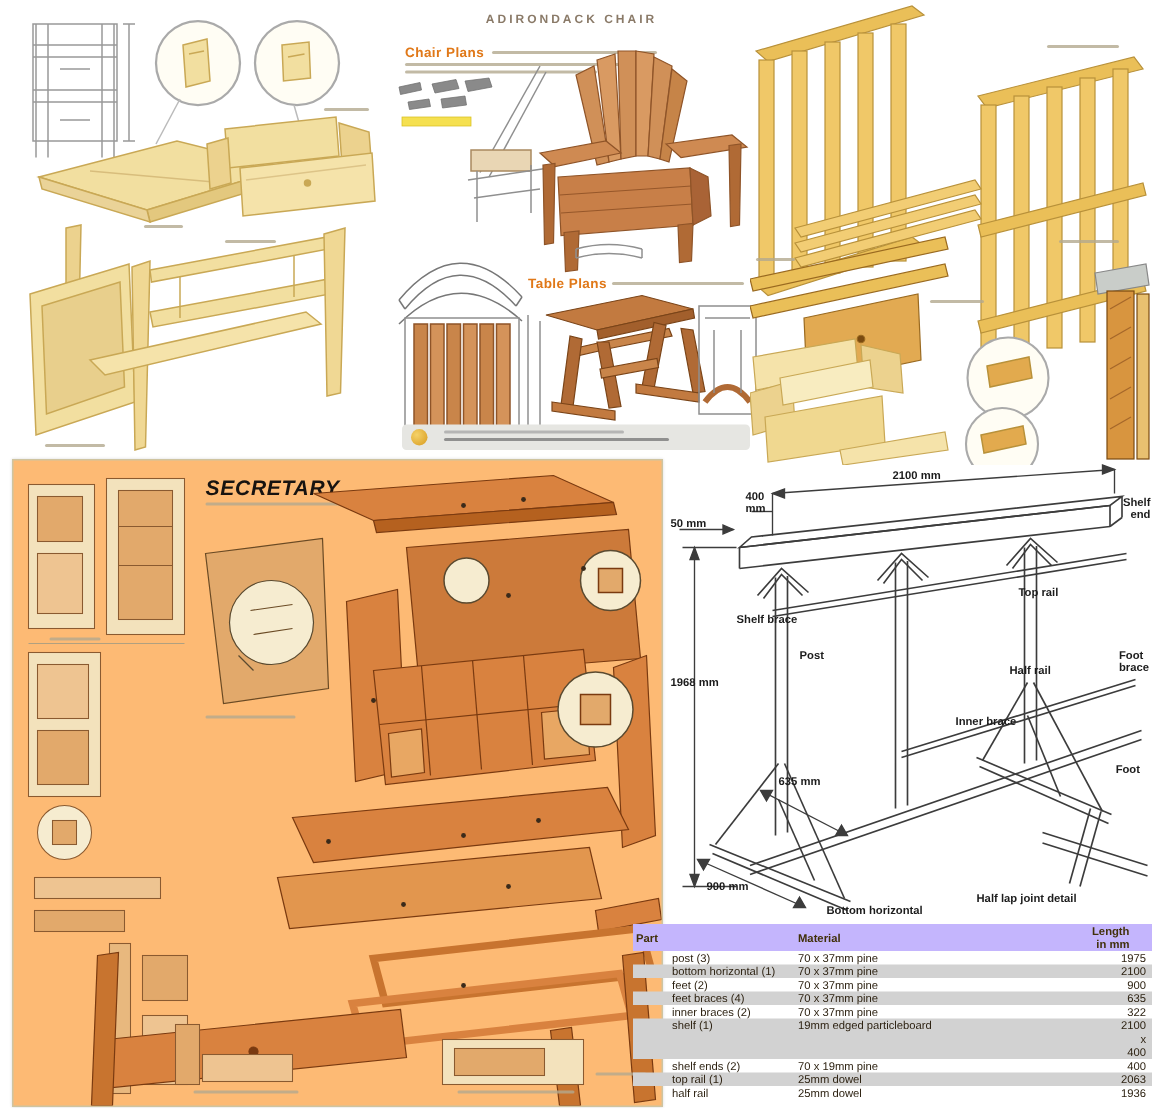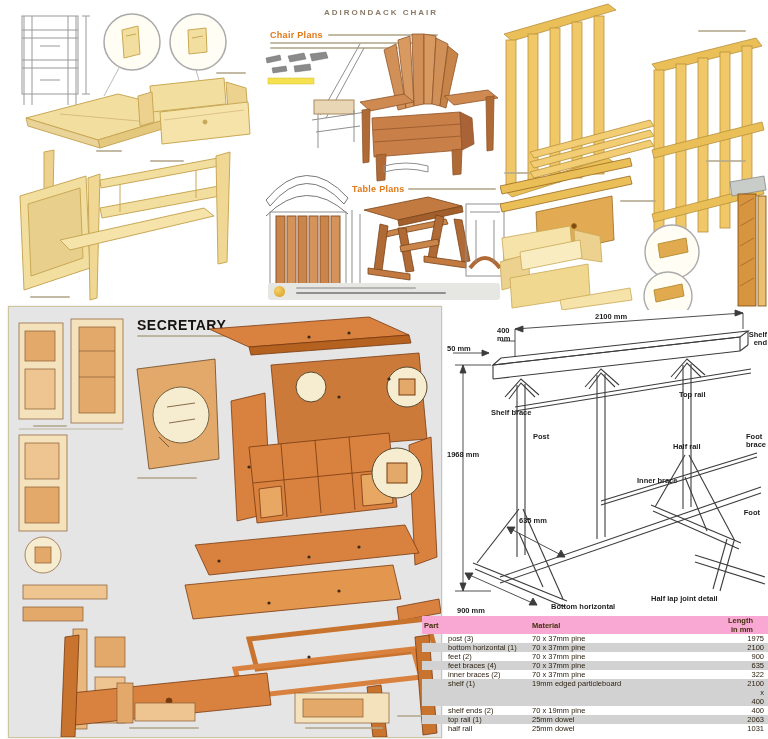--- a/index.html
+++ b/index.html
@@ -15,27 +15,27 @@
   
   .ac-title{position:absolute;left:0;right:0;top:8px;text-align:center;font-size:8px;
             font-weight:bold;letter-spacing:2px;color:#8a7a68;}
   .sec-head{position:absolute;font-size:9px;font-weight:bold;color:#e07818;
             letter-spacing:.3px;text-align:right;}
   .footer-bar{position:absolute;left:12px;top:283px;width:232px;height:17px;
               background:#e6e6e2;border-radius:3px;}
   .gold-dot{position:absolute;left:6px;top:3px;width:11px;height:11px;border-radius:50%;
             background:radial-gradient(circle at 35% 35%, #f5d269, #d79a1e);}
   
-  #p-secretary{background:#e5e5e5;border:1px solid #cfc4a0;box-shadow:0 0 2px rgba(0,0,0,.15);}
+  #p-secretary{background:#fdba74;border:1px solid #cfc4a0;box-shadow:0 0 2px rgba(0,0,0,.15);font-style:italic;}
   .sec-title{position:absolute;left:128px;top:10px;font-size:14px;font-weight:bold;
              color:#171310;letter-spacing:.5px;}
   
   #p-table table{border-collapse:collapse;table-layout:fixed;width:346px;
                  font-size:7.5px;color:#2e2313;}
-  #p-table th{background:#f9a8d4;color:#41300a;font-weight:bold;height:11px;
+  #p-table th{background:#c4b5fd;color:#41300a;font-weight:bold;height:11px;
               padding:0;text-align:left;vertical-align:middle;}
   #p-table th.h-len{text-align:right;padding-right:15px;}
   #p-table th.h-part{padding-left:2px;}
   #p-table td{padding:0;height:9px;line-height:9px;vertical-align:top;}
   #p-table td.c-part{padding-left:26px;}
   #p-table td.c-len{text-align:right;padding-right:4px;white-space:pre-line;line-height:9px;}
   #p-table tr.g{background:#d2d2d2;}
 </style>
 </head>
 <body>
@@ -469,21 +469,21 @@
     <span class="lbl" style="left:46px;top:104px;">Shelf brace</span>
     <span class="lbl" style="left:88px;top:128px;">Post</span>
     <span class="lbl" style="left:228px;top:138px;">Half rail</span>
     <span class="lbl dim" style="left:2px;top:146px;">1968 mm</span>
     <span class="lbl" style="right:2px;top:128px;text-align:left;">Foot
 brace</span>
     <span class="lbl" style="left:192px;top:172px;">Inner brace</span>
     <span class="lbl dim" style="left:74px;top:212px;">635 mm</span>
     <span class="lbl" style="right:8px;top:204px;">Foot</span>
     <span class="lbl" style="left:106px;top:260px;margin-top:38px;">Bottom horizontal</span>
-    <span class="lbl dim" style="left:12px;top:282px;margin-top:20px;">900 mm</span>
+    <span class="lbl dim" style="left:26px;top:282px;">900 mm</span>
     <span class="lbl" style="left:206px;top:290px;">Half lap joint detail</span>
   </section>
 
   <section class="panel" id="p-table" style="left:422px;top:616px;width:346px;">
     <table>
       <colgroup>
           <col style="width:110px">
           <col style="width:190px">
           <col style="width:46px">
         </colgroup>
@@ -533,19 +533,19 @@
           <td class="c-len">400</td>
         </tr>
         <tr class="g">
           <td class="c-part">top rail (1)</td>
           <td>25mm dowel</td>
           <td class="c-len">2063</td>
         </tr>
         <tr>
           <td class="c-part">half rail</td>
           <td>25mm dowel</td>
-          <td class="c-len">1031</td>
+          <td class="c-len">1936</td>
         </tr>
       </tbody>
     </table>
   </section>
 
 </div>
 
 </body></html>

